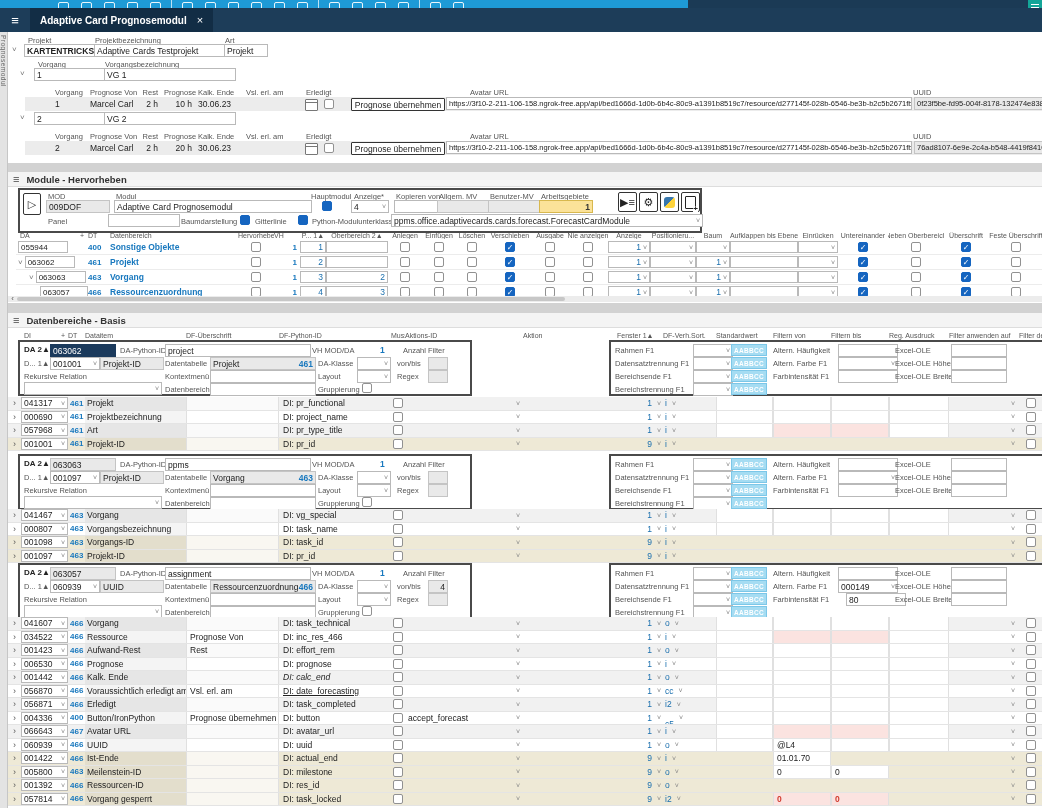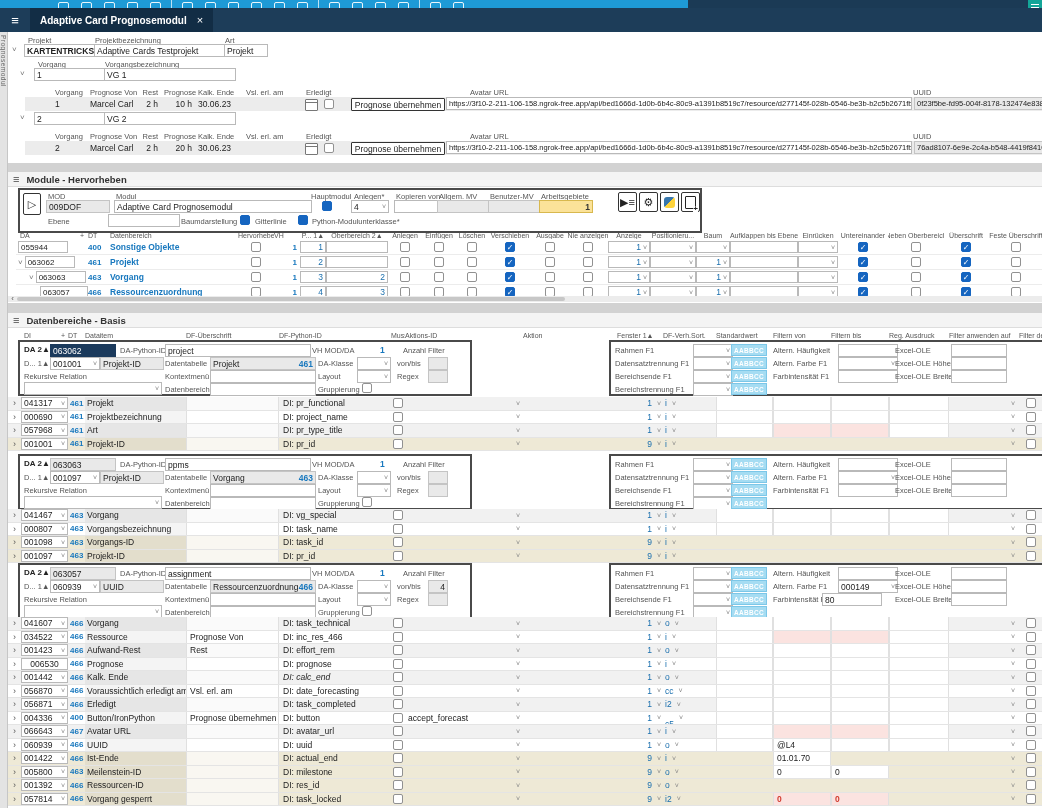--- a/index.html
+++ b/index.html
@@ -189,48 +189,52 @@
       <span class="htitle">Module - Hervorheben</span>
     </div>
     <div class="formbox">
       <div class="iconbtn" style="left:3px;top:3px;width:18px;height:22px">▷</div>
       <span class="lbl abs" style="left:28px;top:2px">MOD</span>
       <div class="inp ro abs" style="left:26px;top:10px;width:58px">009DOF</div>
       <span class="lbl abs" style="left:96px;top:2px">Modul</span>
       <div class="inp abs" style="left:94px;top:10px;width:192px">Adaptive Card Prognosemodul</div>
       <span class="lbl abs" style="left:291px;top:2px">Hauptmodul</span>
       <span class="cb on abs" style="left:302px;top:11px"></span>
-      <span class="lbl abs" style="left:334px;top:2px">Anlegen*</span>
+      <span class="lbl abs" style="left:334px;top:2px">Anzeige*</span>
       <div class="dd abs" style="left:331px;top:10px;width:32px">
           <span>4</span>
           <span class="chev">˅</span>
         </div>
       <span class="lbl abs" style="left:376px;top:2px">Kopieren von</span>
       <div class="inp abs" style="left:374px;top:10px;width:40px"></div>
       <span class="lbl abs" style="left:419px;top:2px">Allgem. MV</span>
       <div class="inp ro abs" style="left:417px;top:10px;width:46px"></div>
       <span class="lbl abs" style="left:470px;top:2px">Benutzer-MV</span>
       <div class="inp ro abs" style="left:468px;top:10px;width:48px"></div>
       <span class="lbl abs" style="left:521px;top:2px">Arbeitsgebiete</span>
       <div class="inp yellow abs" style="left:519px;top:10px;width:48px;font-weight:bold">1</div>
       <div class="iconbtn" style="left:598px;top:2px">▶≡</div>
       <div class="iconbtn" style="left:619px;top:2px">⚙</div>
       <div class="iconbtn" style="left:640px;top:2px">
           <span class="pylogo"></span>
         </div>
       <div class="iconbtn" style="left:661px;top:2px">
           <span class="docico"></span>
         </div>
-      <span class="lbl abs" style="left:28px;top:27px">Ebene</span>
+      <span class="lbl abs" style="left:28px;top:27px">Panel</span>
       <div class="inp abs" style="left:88px;top:24px;width:66px"></div>
       <span class="lbl abs" style="left:161px;top:27px">Baumdarstellung</span>
       <span class="cb on abs" style="left:220px;top:25px"></span>
       <span class="lbl abs" style="left:235px;top:27px">Gitterlinie</span>
       <span class="cb on abs" style="left:278px;top:25px"></span>
       <span class="lbl abs" style="left:292px;top:27px">Python-Modulunterklasse*</span>
+      <div class="dd abs" style="left:371px;top:24px;width:306px">
+          <span>ppms.office.adaptivecards.cards.forecast.ForecastCardModule</span>
+          <span class="chev">˅</span>
+        </div>
     </div>
     <div class="mtable" id="module-table">
         <div class="mrow hdr">
           <div class="mc h" style="justify-content: space-between; padding: 0px 4px;">
             <div>DA</div>
             <div>+</div>
           </div>
           <div class="mc h">DT</div>
           <div class="mc h">Datenbereich</div>
           <div class="mc h">Hervorheben</div>
@@ -1190,21 +1194,21 @@
           </div>
           <div class="swatch abs" style="left: 120px; top: 41px; width: 34px;">AABBCC</div>
           <div class="lbl abs" style="left: 162px; top: 4px;">Altern. Häufigkeit</div>
           <div class="inp abs" style="left: 227px; top: 2px; width: 54px;"></div>
           <div class="lbl abs" style="left: 162px; top: 17px;">Altern. Farbe F1</div>
           <div class="dd abs" style="left: 227px; top: 15px; width: 54px;">
             <div style="flex: 1 1 0%;">000149</div>
             <div style="color: rgb(136, 136, 136); font-size: 7px; margin-left: 2px; flex: 0 0 auto;">˅</div>
           </div>
           <div class="lbl abs" style="left: 162px; top: 30px;">Farbintensität F1</div>
-          <div class="inp abs" style="left: 211px; top: 28px; width: 54px;">80</div>
+          <div class="inp abs" style="left: 235px; top: 28px; width: 54px;">80</div>
           <div class="lbl abs" style="left: 284px; top: 4px;">Excel-OLE</div>
           <div class="inp abs" style="left: 340px; top: 2px; width: 50px;"></div>
           <div class="lbl abs" style="left: 284px; top: 17px;">Excel-OLE Höhe</div>
           <div class="inp abs" style="left: 340px; top: 15px; width: 50px;"></div>
           <div class="lbl abs" style="left: 284px; top: 30px;">Excel-OLE Breite</div>
           <div class="inp abs" style="left: 340px; top: 28px; width: 50px;"></div>
         </div>
         <div class="abs" style="left: 0px; top: 304px; width: 1034px;">
           <div class="dbrow g">
             <div class="dc" style="justify-content: center; color: rgb(85, 85, 85); font-size: 9px;">›</div>
@@ -1334,21 +1338,21 @@
             <div class="dc" style="justify-content: flex-end; padding-right: 4px;">
               <div style="color: rgb(136, 136, 136); font-size: 7px; margin-left: 2px; flex: 0 0 auto;">˅</div>
             </div>
             <div class="dc" style="justify-content: center;">
               <div class="cb"></div>
             </div>
           </div>
           <div class="dbrow w">
             <div class="dc" style="justify-content: center; color: rgb(85, 85, 85); font-size: 9px;">›</div>
             <div class="dc">
-              <div class="dd" style="width: 42px; height: 10px; flex-direction: column;">
+              <div class="dd" style="width: 42px; height: 10px;">
                 <div>006530</div>
                 <div style="color: rgb(136, 136, 136); font-size: 7px; margin-left: 2px; flex: 0 0 auto;">˅</div>
               </div>
             </div>
             <div class="dc blue" style="font-size: 8px; padding-left: 2px;">466</div>
             <div class="dc namecell">Prognose</div>
             <div class="dc ueb"></div>
             <div class="dc" style="padding-left: 4px;">DI: prognose</div>
             <div class="dc" style="justify-content: center;">
               <div class="cb"></div>
@@ -1430,21 +1434,21 @@
             <div class="dc" style="justify-content: center; color: rgb(85, 85, 85); font-size: 9px;">›</div>
             <div class="dc">
               <div class="dd" style="width: 42px; height: 10px;">
                 <div>056870</div>
                 <div style="color: rgb(136, 136, 136); font-size: 7px; margin-left: 2px; flex: 0 0 auto;">˅</div>
               </div>
             </div>
             <div class="dc blue" style="font-size: 8px; padding-left: 2px;">466</div>
             <div class="dc namecell">Voraussichtlich erledigt am</div>
             <div class="dc ueb">Vsl. erl. am</div>
-            <div class="dc" style="padding-left: 4px;">DI: date_forecasting</div>
+            <div class="dc" style="padding-left: 4px; text-decoration: underline;">DI: date_forecasting</div>
             <div class="dc" style="justify-content: center;">
               <div class="cb"></div>
             </div>
             <div class="dc" style="justify-content: space-between; padding: 0px 3px;">
               <div></div>
               <div style="color: rgb(136, 136, 136); font-size: 7px; margin-left: 2px; flex: 0 0 auto;">˅</div>
             </div>
             <div class="dc"></div>
             <div class="dc">
               <div class="ddmini">

